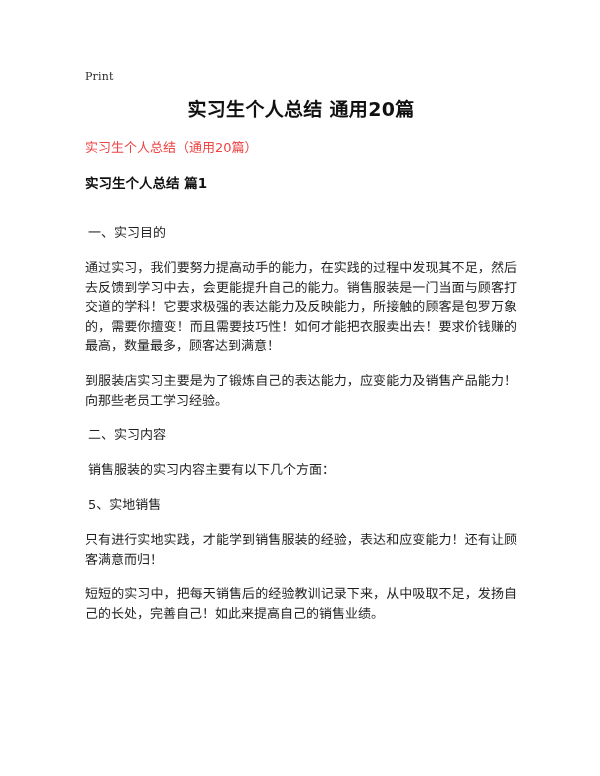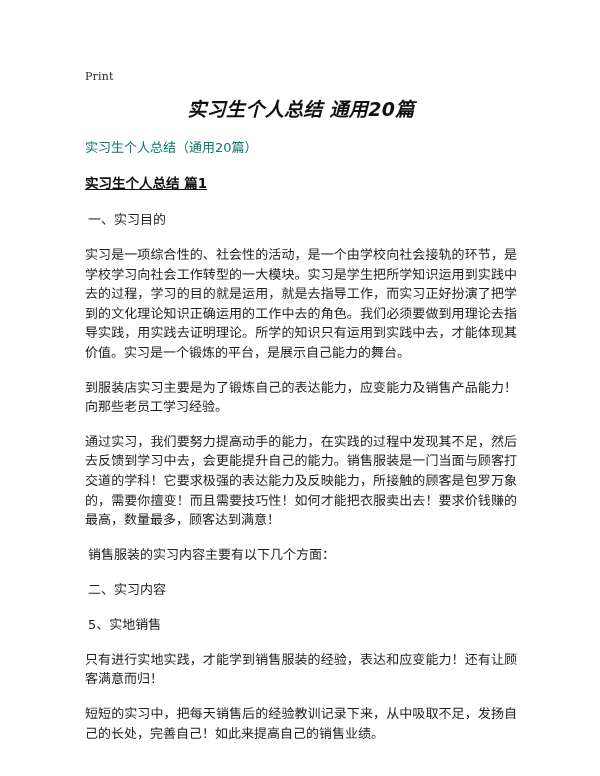--- a/index.html
+++ b/index.html
@@ -48,37 +48,35 @@
 
   .doc-title {
     font-size: 19px;
     line-height: 26px;
     font-weight: bold;
     text-align: center;
     color: #111111;
     margin: 0 0 16px 0;
     letter-spacing: 0.3px;
     white-space: nowrap;
-    font-style: italic;
   }
 
   .subtitle {
     font-size: 13px;
     line-height: 20px;
-    color: #0f766e;
+    color: #ef4444;
     margin: 0 0 15px 0;
   }
 
   .section-title {
     font-size: 13.5px;
     line-height: 20px;
     font-weight: bold;
     color: #111111;
-    margin: 0 0 17px 0;
-    text-decoration: underline;
+    margin: 0 0 30px 0;
   }
 
   .heading {
     font-size: 13px;
     line-height: 20px;
     color: #1f1f1f;
     margin: 0 0 15px 3px;
   }
 
   .para {
@@ -106,25 +104,24 @@
   <div class="doc">
 
     <h1 class="doc-title">实习生个人总结 通用20篇</h1>
 
     <p class="subtitle">实习生个人总结（通用20篇）</p>
 
     <h2 class="section-title">实习生个人总结 篇1</h2>
 
     <div id="blocks-container">
         <p class="heading">一、实习目的</p>
-        <p class="para">实习是一项综合性的、社会性的活动，是一个由学校向社会接轨的环节，是学校学习向社会工作转型的一大模块。实习是学生把所学知识运用到实践中去的过程，学习的目的就是运用，就是去指导工作，而实习正好扮演了把学到的文化理论知识正确运用的工作中去的角色。我们必须要做到用理论去指导实践，用实践去证明理论。所学的知识只有运用到实践中去，才能体现其价值。实习是一个锻炼的平台，是展示自己能力的舞台。</p>
+        <p class="para">通过实习，我们要努力提高动手的能力，在实践的过程中发现其不足，然后去反馈到学习中去，会更能提升自己的能力。销售服装是一门当面与顾客打交道的学科！它要求极强的表达能力及反映能力，所接触的顾客是包罗万象的，需要你擅变！而且需要技巧性！如何才能把衣服卖出去！要求价钱赚的最高，数量最多，顾客达到满意！</p>
         <p class="para">到服装店实习主要是为了锻炼自己的表达能力，应变能力及销售产品能力！向那些老员工学习经验。</p>
-        <p class="para">通过实习，我们要努力提高动手的能力，在实践的过程中发现其不足，然后去反馈到学习中去，会更能提升自己的能力。销售服装是一门当面与顾客打交道的学科！它要求极强的表达能力及反映能力，所接触的顾客是包罗万象的，需要你擅变！而且需要技巧性！如何才能把衣服卖出去！要求价钱赚的最高，数量最多，顾客达到满意！</p>
+        <p class="heading">二、实习内容</p>
         <p class="heading">销售服装的实习内容主要有以下几个方面：</p>
-        <p class="heading">二、实习内容</p>
         <p class="heading">5、实地销售</p>
         <p class="para">只有进行实地实践，才能学到销售服装的经验，表达和应变能力！还有让顾客满意而归！</p>
         <p class="para">短短的实习中，把每天销售后的经验教训记录下来，从中吸取不足，发扬自己的长处，完善自己！如此来提高自己的销售业绩。</p>
       </div>
 
   </div>
 
 </div>
 
 </body></html>

